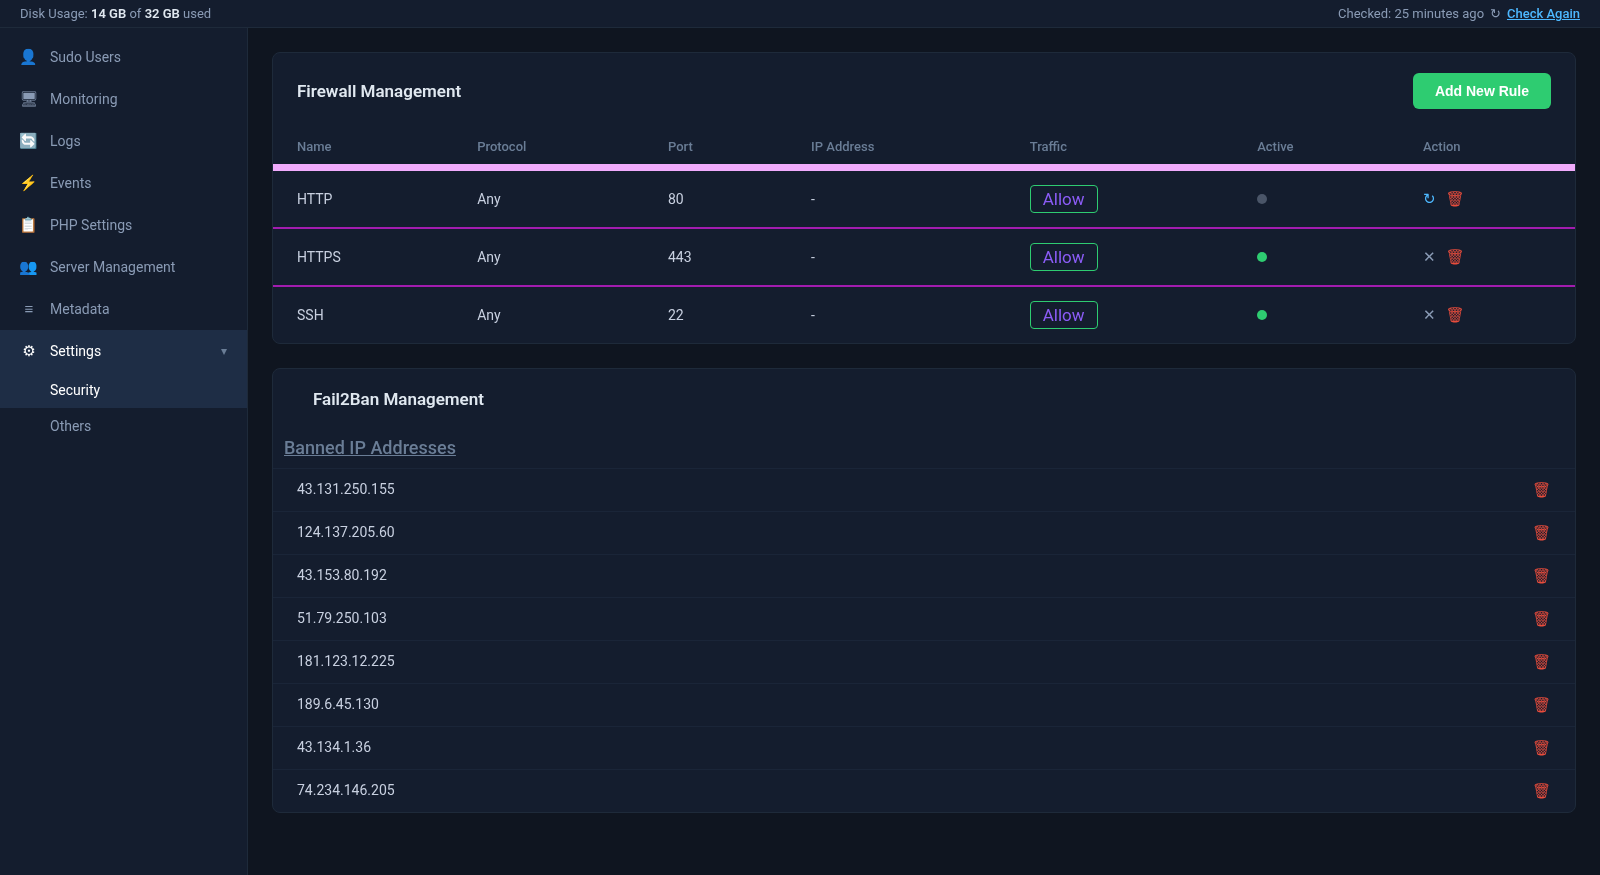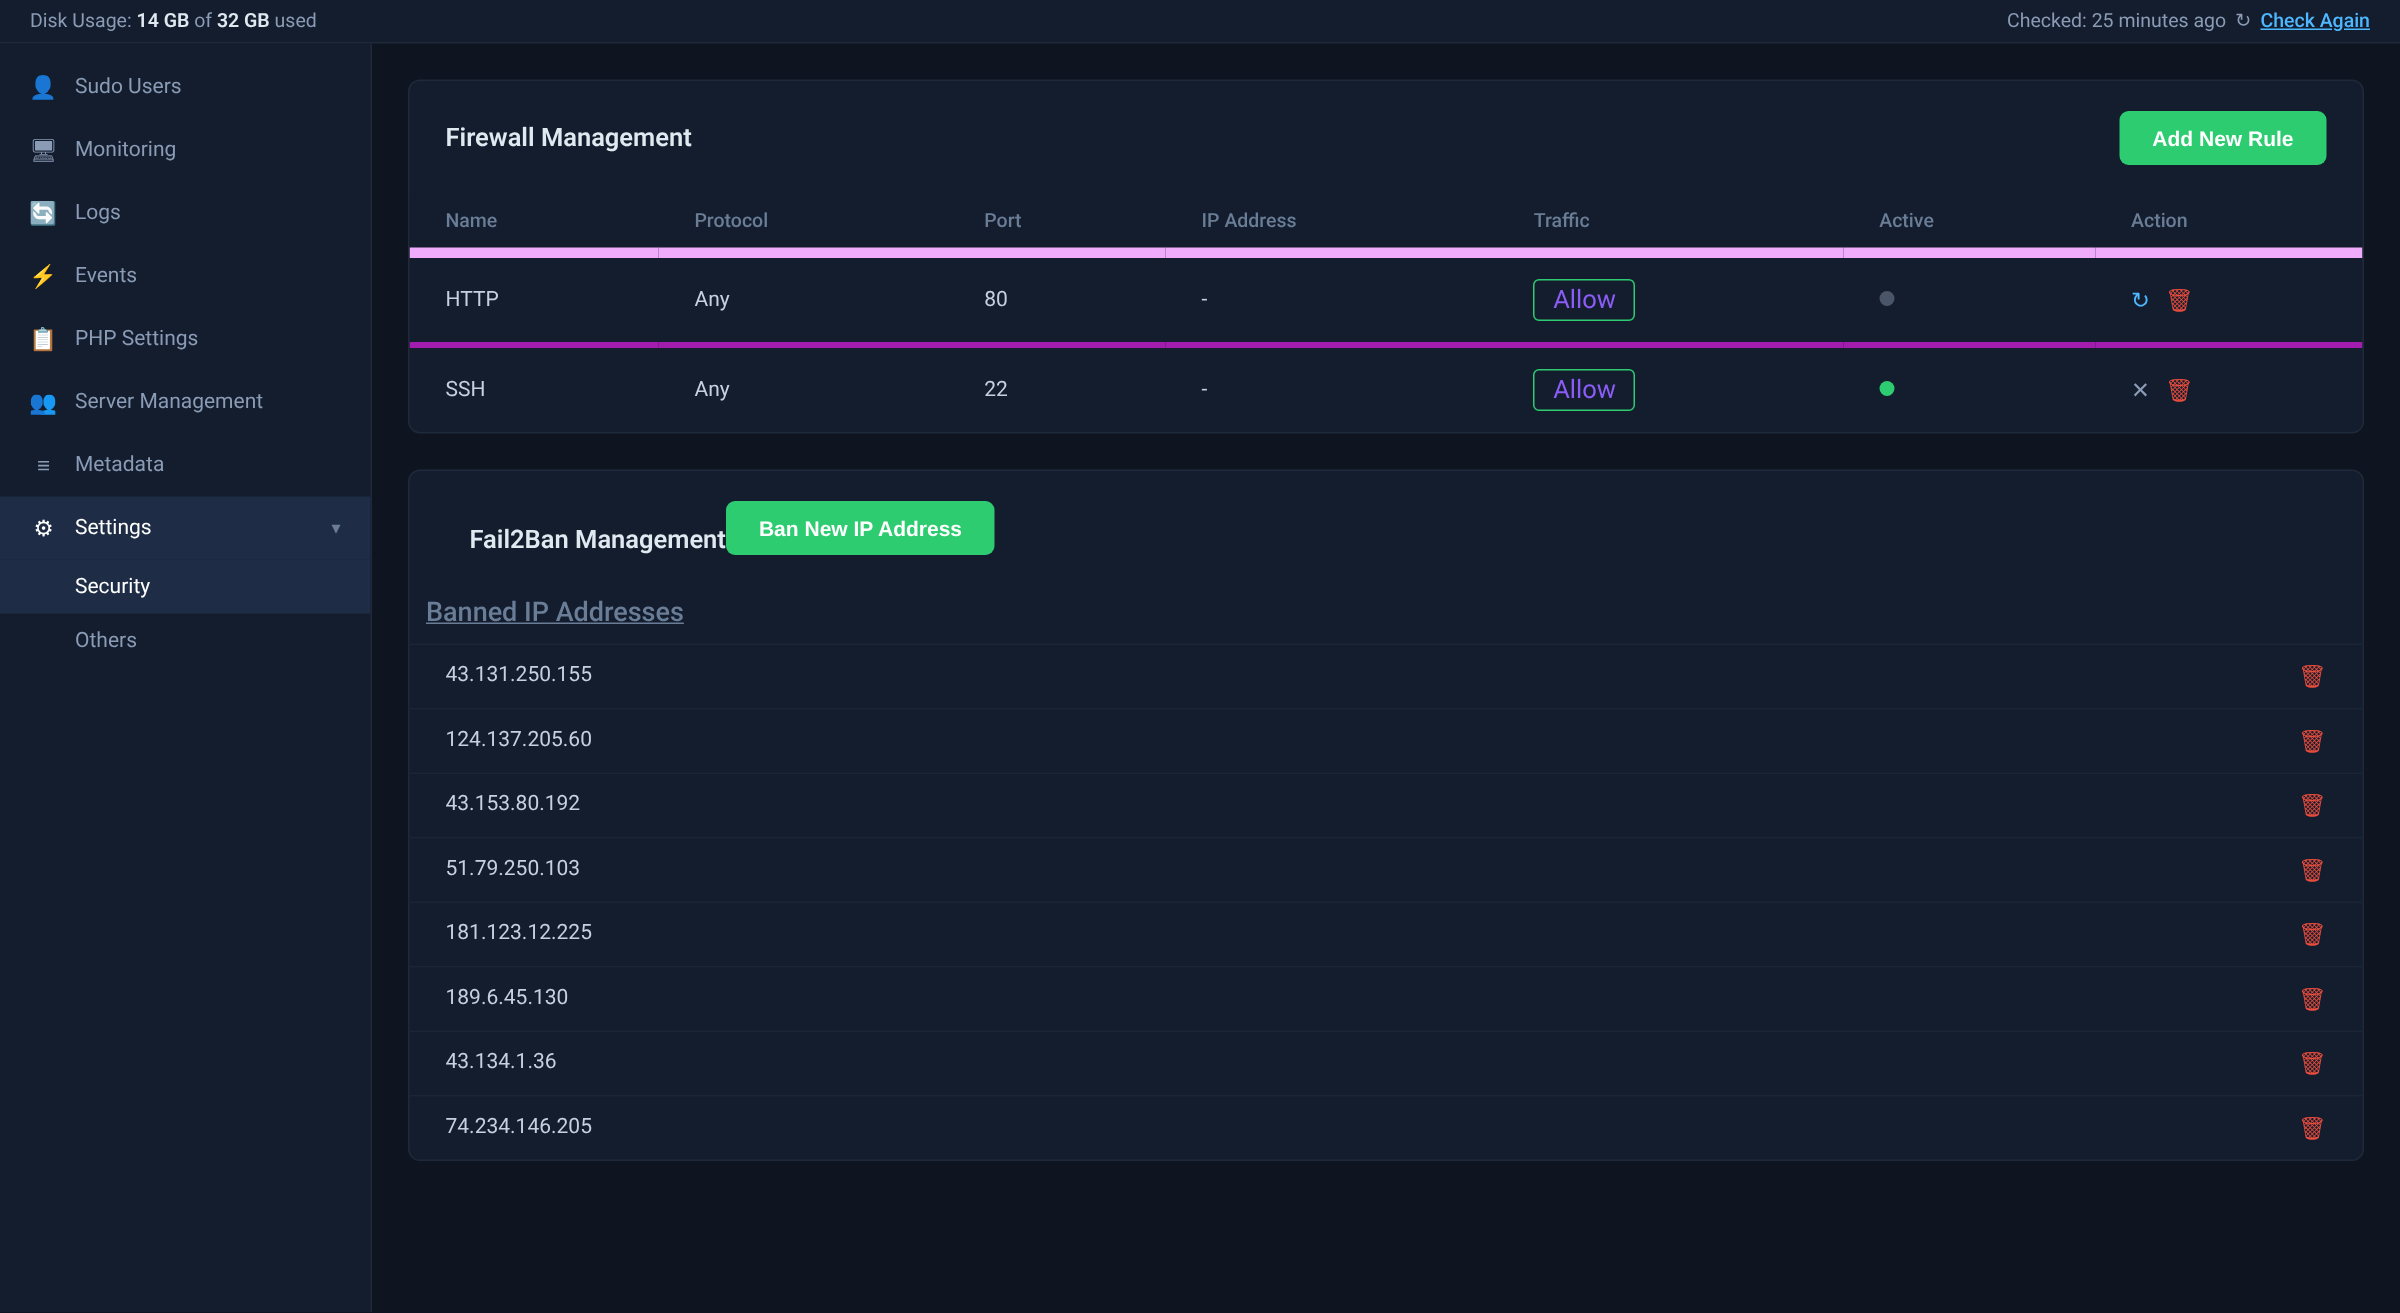--- a/index.html
+++ b/index.html
@@ -163,21 +163,21 @@
       font-size: 13px;
       font-weight: 500;
       color: #6a7d96;
       border-bottom: 7px solid #f0abfc;
       background: #141d2e;
     }
     .fw-table td {
       padding: 14px 24px;
       font-size: 14px;
       color: #c8d0e0;
-      border-bottom: 4px solid #a21caf;
+      border-bottom: 2px solid #a21caf;
     }
     .fw-table tr:last-child td {
       border-bottom: none;
     }
     .allow-badge {
       background: transparent;
       border: 1px solid #2ecc71;
       color: #8b5cf6;
       border-radius: 4px;
       padding: 3px 12px;
@@ -357,41 +357,54 @@
       <td><span class="allow-badge">Allow</span></td>
       <td><span class="active-dot gray"></span></td>
       <td>
                 <div class="action-icons">
            <span class="action-icon refresh">↻</span>
            <span class="action-icon delete">🗑</span>
          </div>
               </td>
     </tr>
             <tr>
+      <td>HTTPS</td>
+      <td>Any</td>
+      <td>443</td>
+      <td>-</td>
+      <td><span class="allow-badge">Allow</span></td>
+      <td><span class="active-dot green"></span></td>
+      <td>
+                <div class="action-icons">
+           <span class="action-icon close">✕</span>
+           <span class="action-icon delete">🗑</span>
+         </div>
+              </td>
+    </tr>
+            <tr>
       <td>SSH</td>
       <td>Any</td>
       <td>22</td>
       <td>-</td>
       <td><span class="allow-badge">Allow</span></td>
       <td><span class="active-dot green"></span></td>
       <td>
                 <div class="action-icons">
            <span class="action-icon close">✕</span>
            <span class="action-icon delete">🗑</span>
          </div>
               </td>
     </tr>
           </tbody>
       </table>
     </div>
 
     <div class="card">
       <div class="fail2ban-header">
         <span class="fail2ban-title">Fail2Ban Management</span>
-        <button class="btn-ban">Ban New IP Address</button>
       </div>
       <div class="banned-section-label">Banned IP Addresses</div>
       <div id="banned-ip-list">
           <div class="banned-ip-row">
       <span>43.131.250.155</span>
       <span class="ban-delete-icon">🗑</span>
     </div>
           <div class="banned-ip-row">
       <span>124.137.205.60</span>
       <span class="ban-delete-icon">🗑</span>

